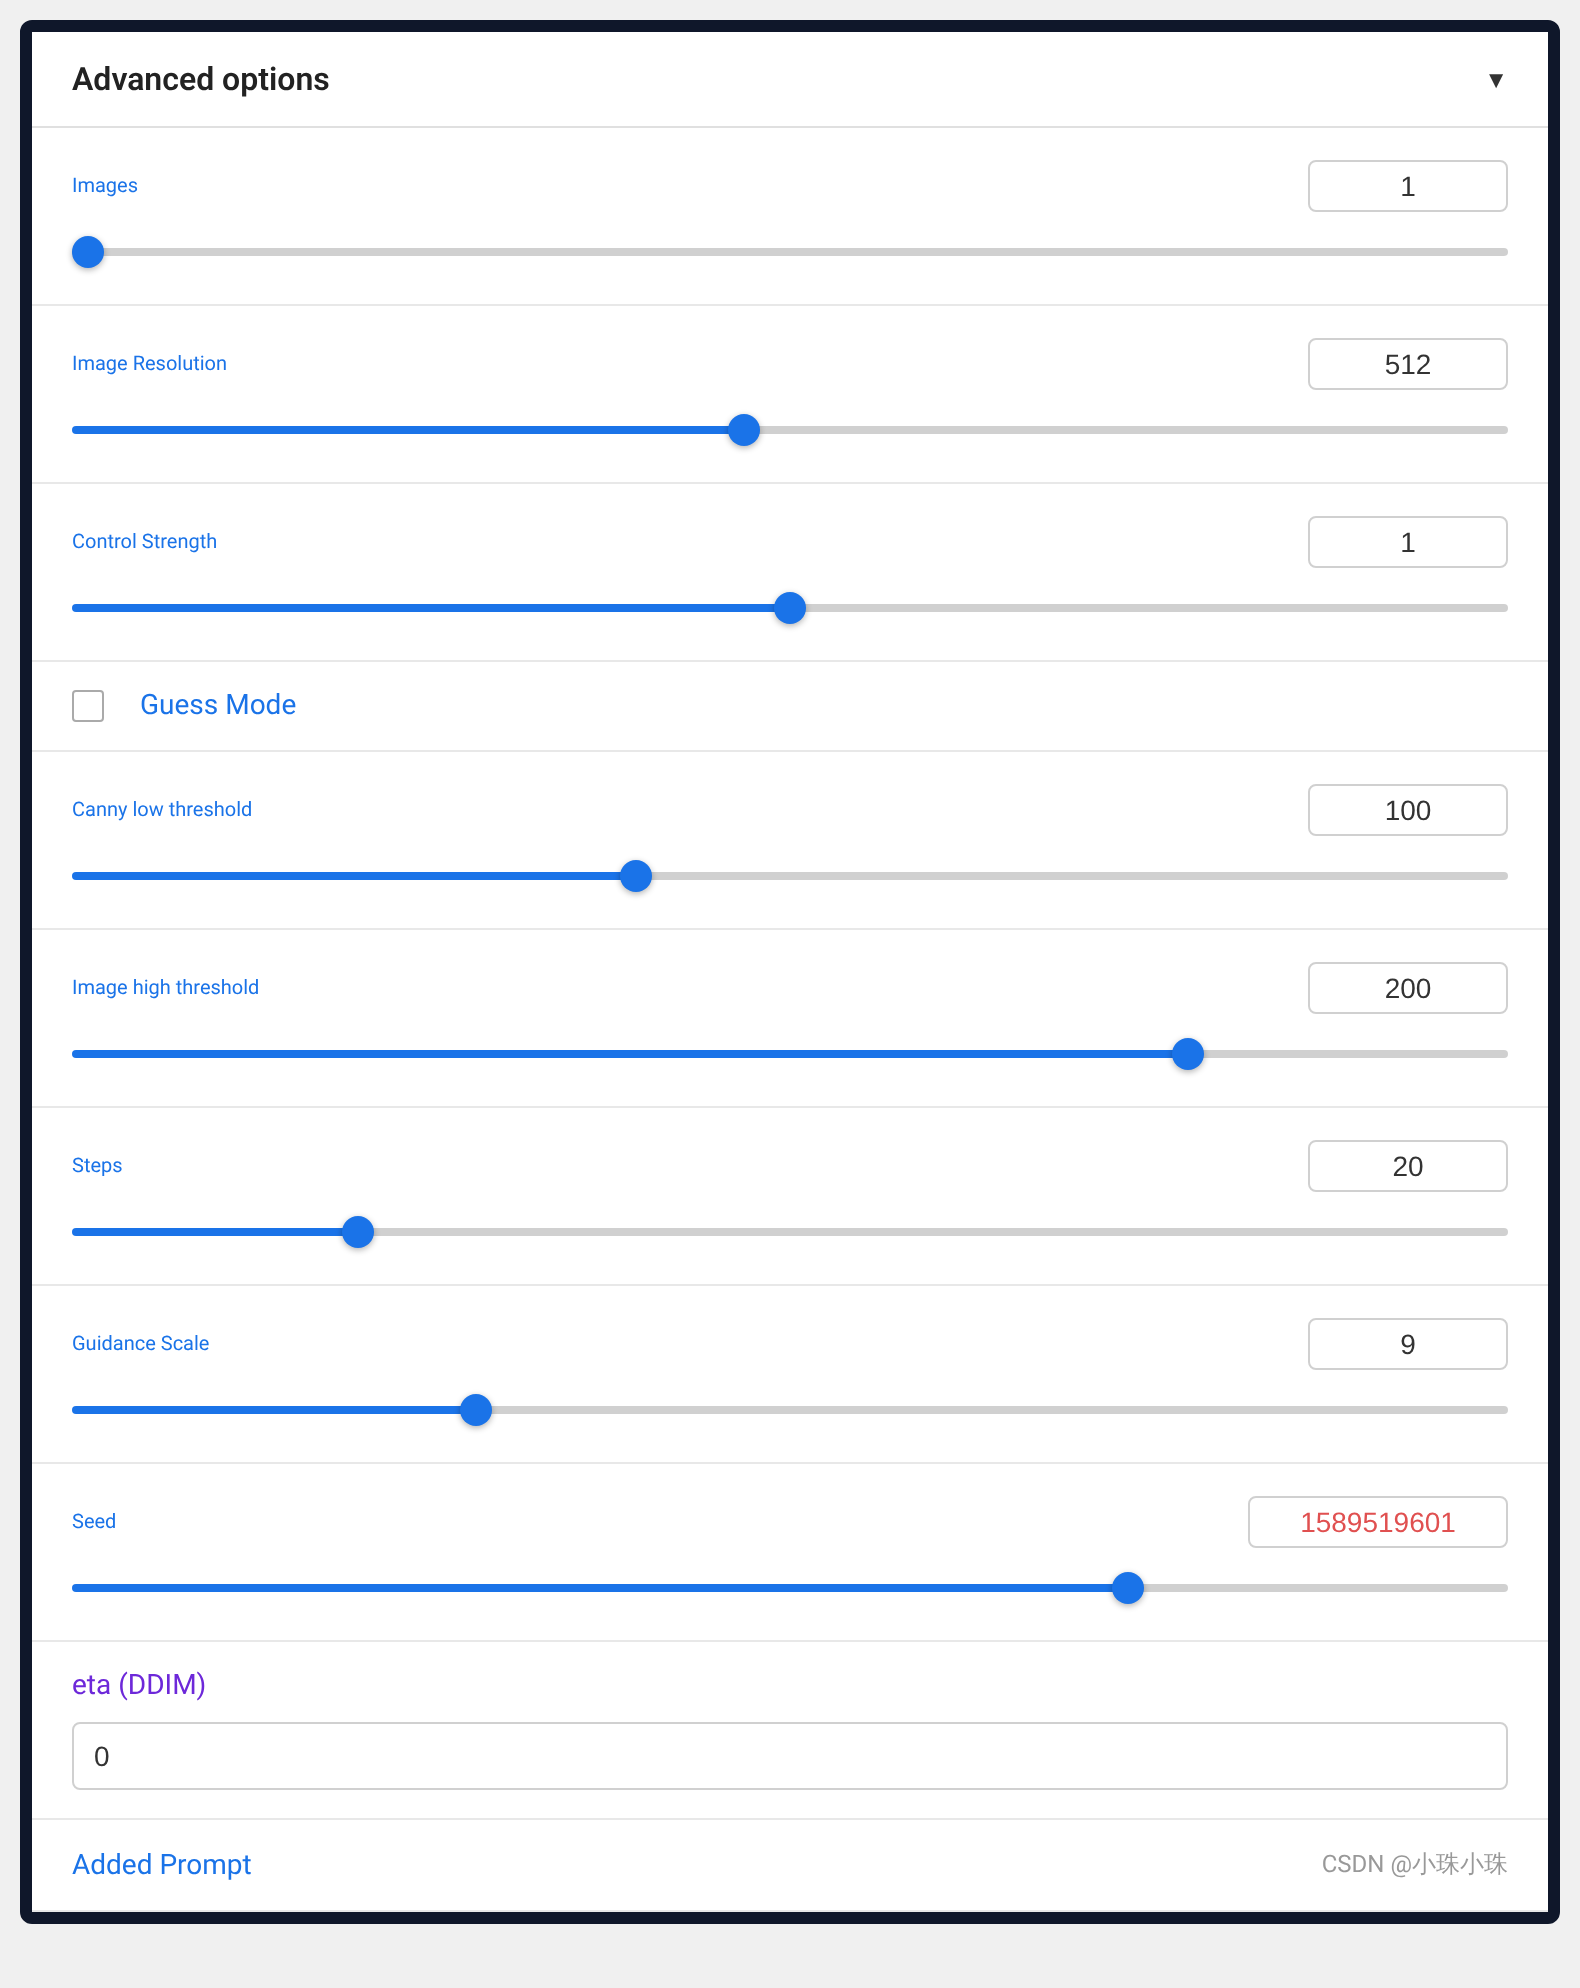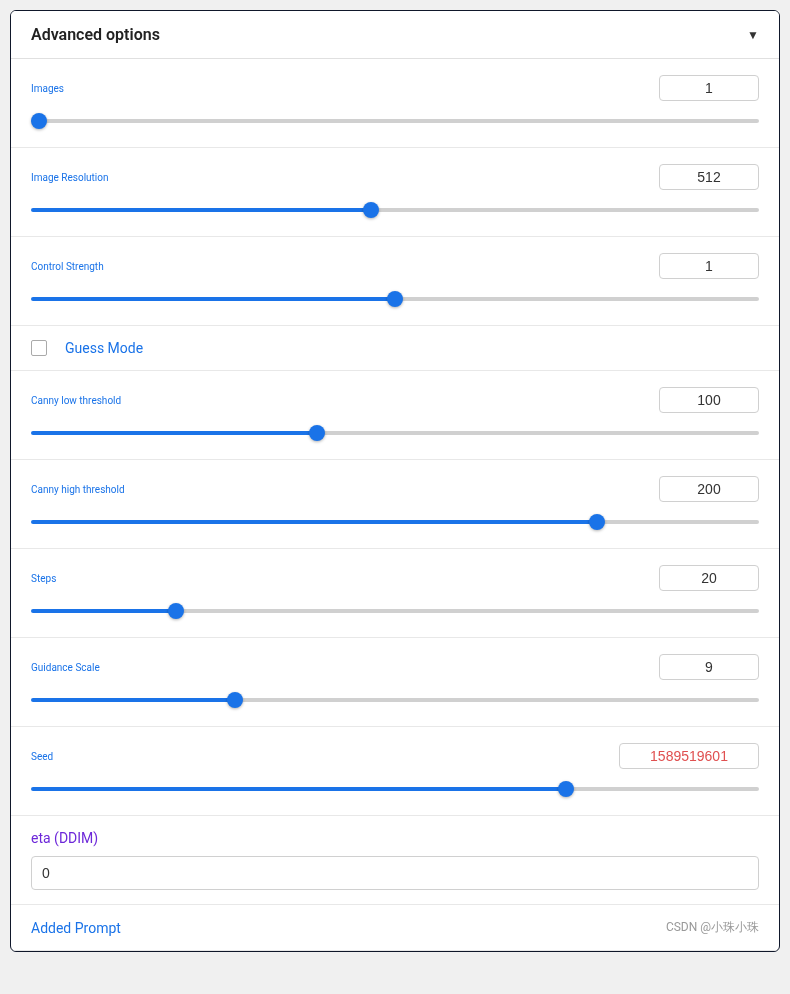--- a/index.html
+++ b/index.html
@@ -13,21 +13,21 @@
       background: #f0f0f0;
       display: flex;
       justify-content: center;
       align-items: flex-start;
       padding: 10px;
     }
 
     .container {
       width: 770px;
       background: #ffffff;
-      border: 1px solid #0f172a;
+      border: 6px solid #0f172a;
       border-radius: 6px;
       overflow: hidden;
     }
 
     .header {
       display: flex;
       justify-content: space-between;
       align-items: center;
       padding: 14px 20px;
       border-bottom: 1px solid #e0e0e0;
@@ -208,21 +208,21 @@
       font-size: 14px;
       color: #1a73e8;
     }
 
     .watermark {
       font-size: 12px;
       color: #999;
     }
 
     .seed-value-input {
-      width: 140px;
+      width: 130px;
       border: 1px solid #d0d0d0;
       border-radius: 4px;
       padding: 4px 22px;
       font-size: 14px;
       text-align: center;
       color: #e05050;
       outline: none;
     }
   </style>
 </head>
@@ -275,21 +275,21 @@
       <span class="field-label">Canny low threshold</span>
       <input class="field-value-input" type="text" value="100" style="">
     </div>
     <div class="slider-container">
       <input type="range" class="slider slider-canny-low" min="1" max="255" value="100" style="background: linear-gradient(to right, rgb(26, 115, 232) 38.9764%, rgb(208, 208, 208) 38.9764%);">
     </div>
   </div>
 
   <div class="section">
     <div class="field-row">
-      <span class="field-label">Canny high threshold</span>
+      <span class="field-label">Image high threshold</span>
       <input class="field-value-input" type="text" value="200" style="">
     </div>
     <div class="slider-container">
       <input type="range" class="slider slider-canny-high" min="1" max="255" value="200" style="background: linear-gradient(to right, rgb(26, 115, 232) 78.3465%, rgb(208, 208, 208) 78.3465%);">
     </div>
   </div>
 
   <div class="section">
     <div class="field-row">
       <span class="field-label">Steps</span>

